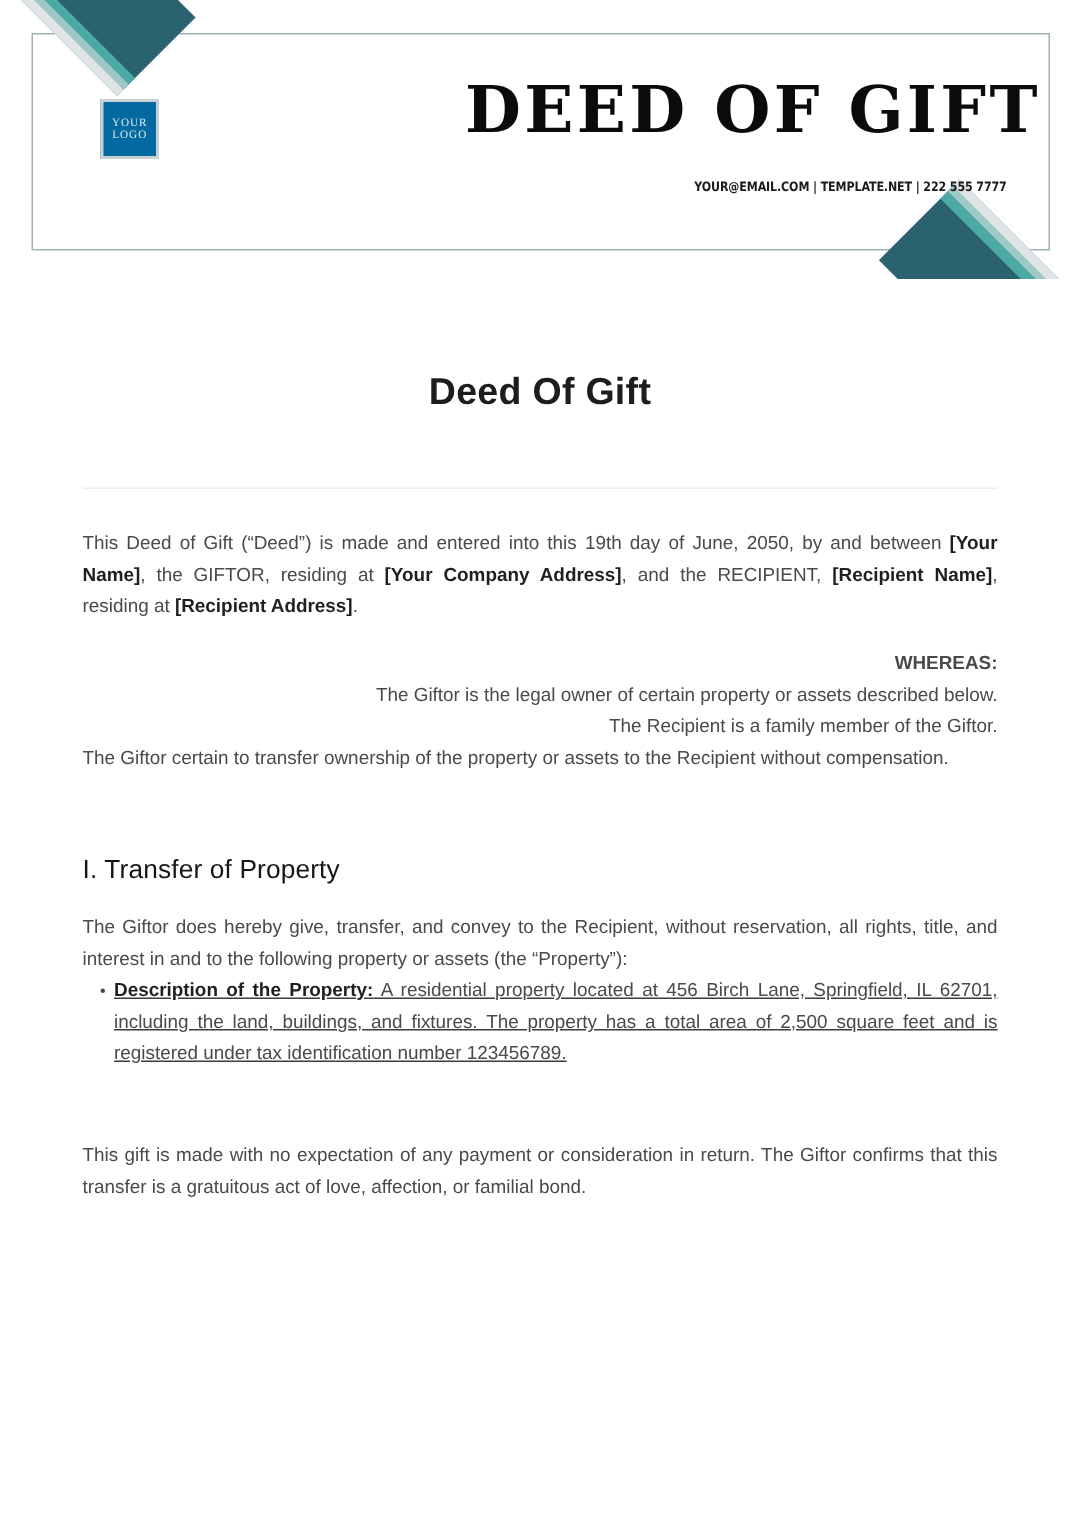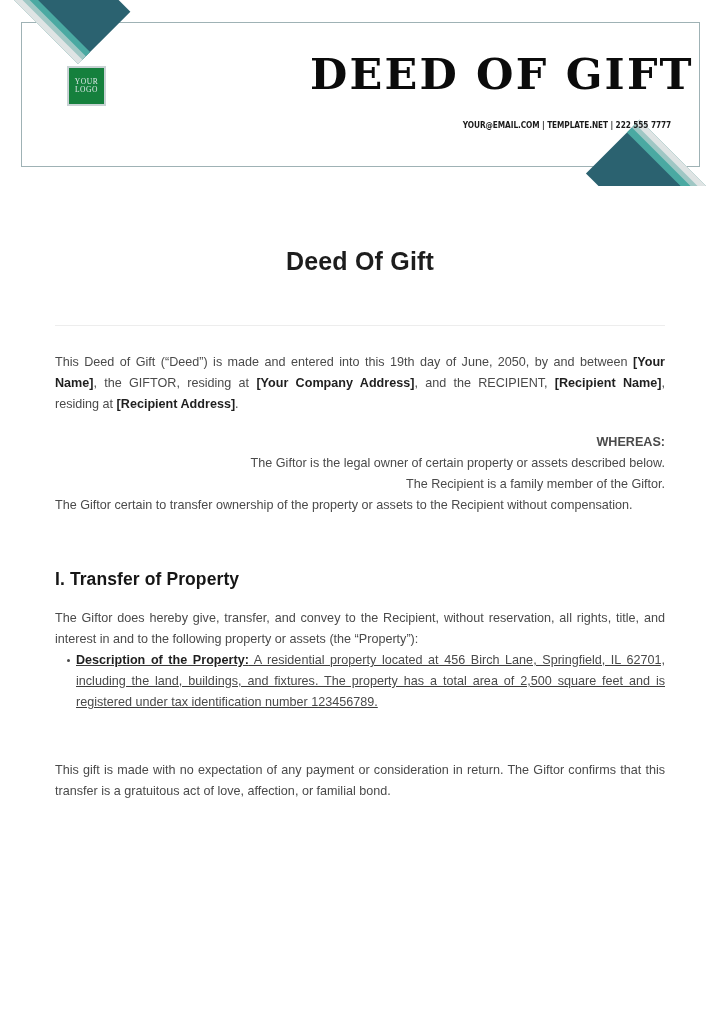--- a/index.html
+++ b/index.html
@@ -92,21 +92,21 @@
   .br-b5 { width: 11px; right: 106px; background: #9fc7c4; }
   .br-b6 { width: 6px;  right: 117px; background: #dfe4e4; }
 
   
   .logo-box {
     position: absolute;
     left: 67px;
     top: 66px;
     width: 39px;
     height: 40px;
-    background: #15803d;
+    background: #0369a1;
     border: 2px solid #c8d2d4;
     box-sizing: border-box;
     display: flex;
     flex-direction: column;
     align-items: center;
     justify-content: center;
     line-height: 1.05;
   }
   .logo-box .logo-line {
     font-family: "Liberation Serif", serif;
@@ -191,21 +191,21 @@
 
   .gap-sm  { height: 17px; }
   .gap-md  { height: 21px; }
   .gap-lg  { height: 30px; }
 
   .b { font-weight: bold; color: #1f1f1f; }
 
   h2.section {
     margin: 0;
     font-size: 17.5px;
-    font-weight: bold;
+    font-weight: normal;
     color: #161616;
     letter-spacing: 0.1px;
     line-height: 24px;
   }
 
   ul.bullets {
     margin: 0;
     padding: 0 0 0 12px;
     list-style: none;
     text-decoration: underline;

